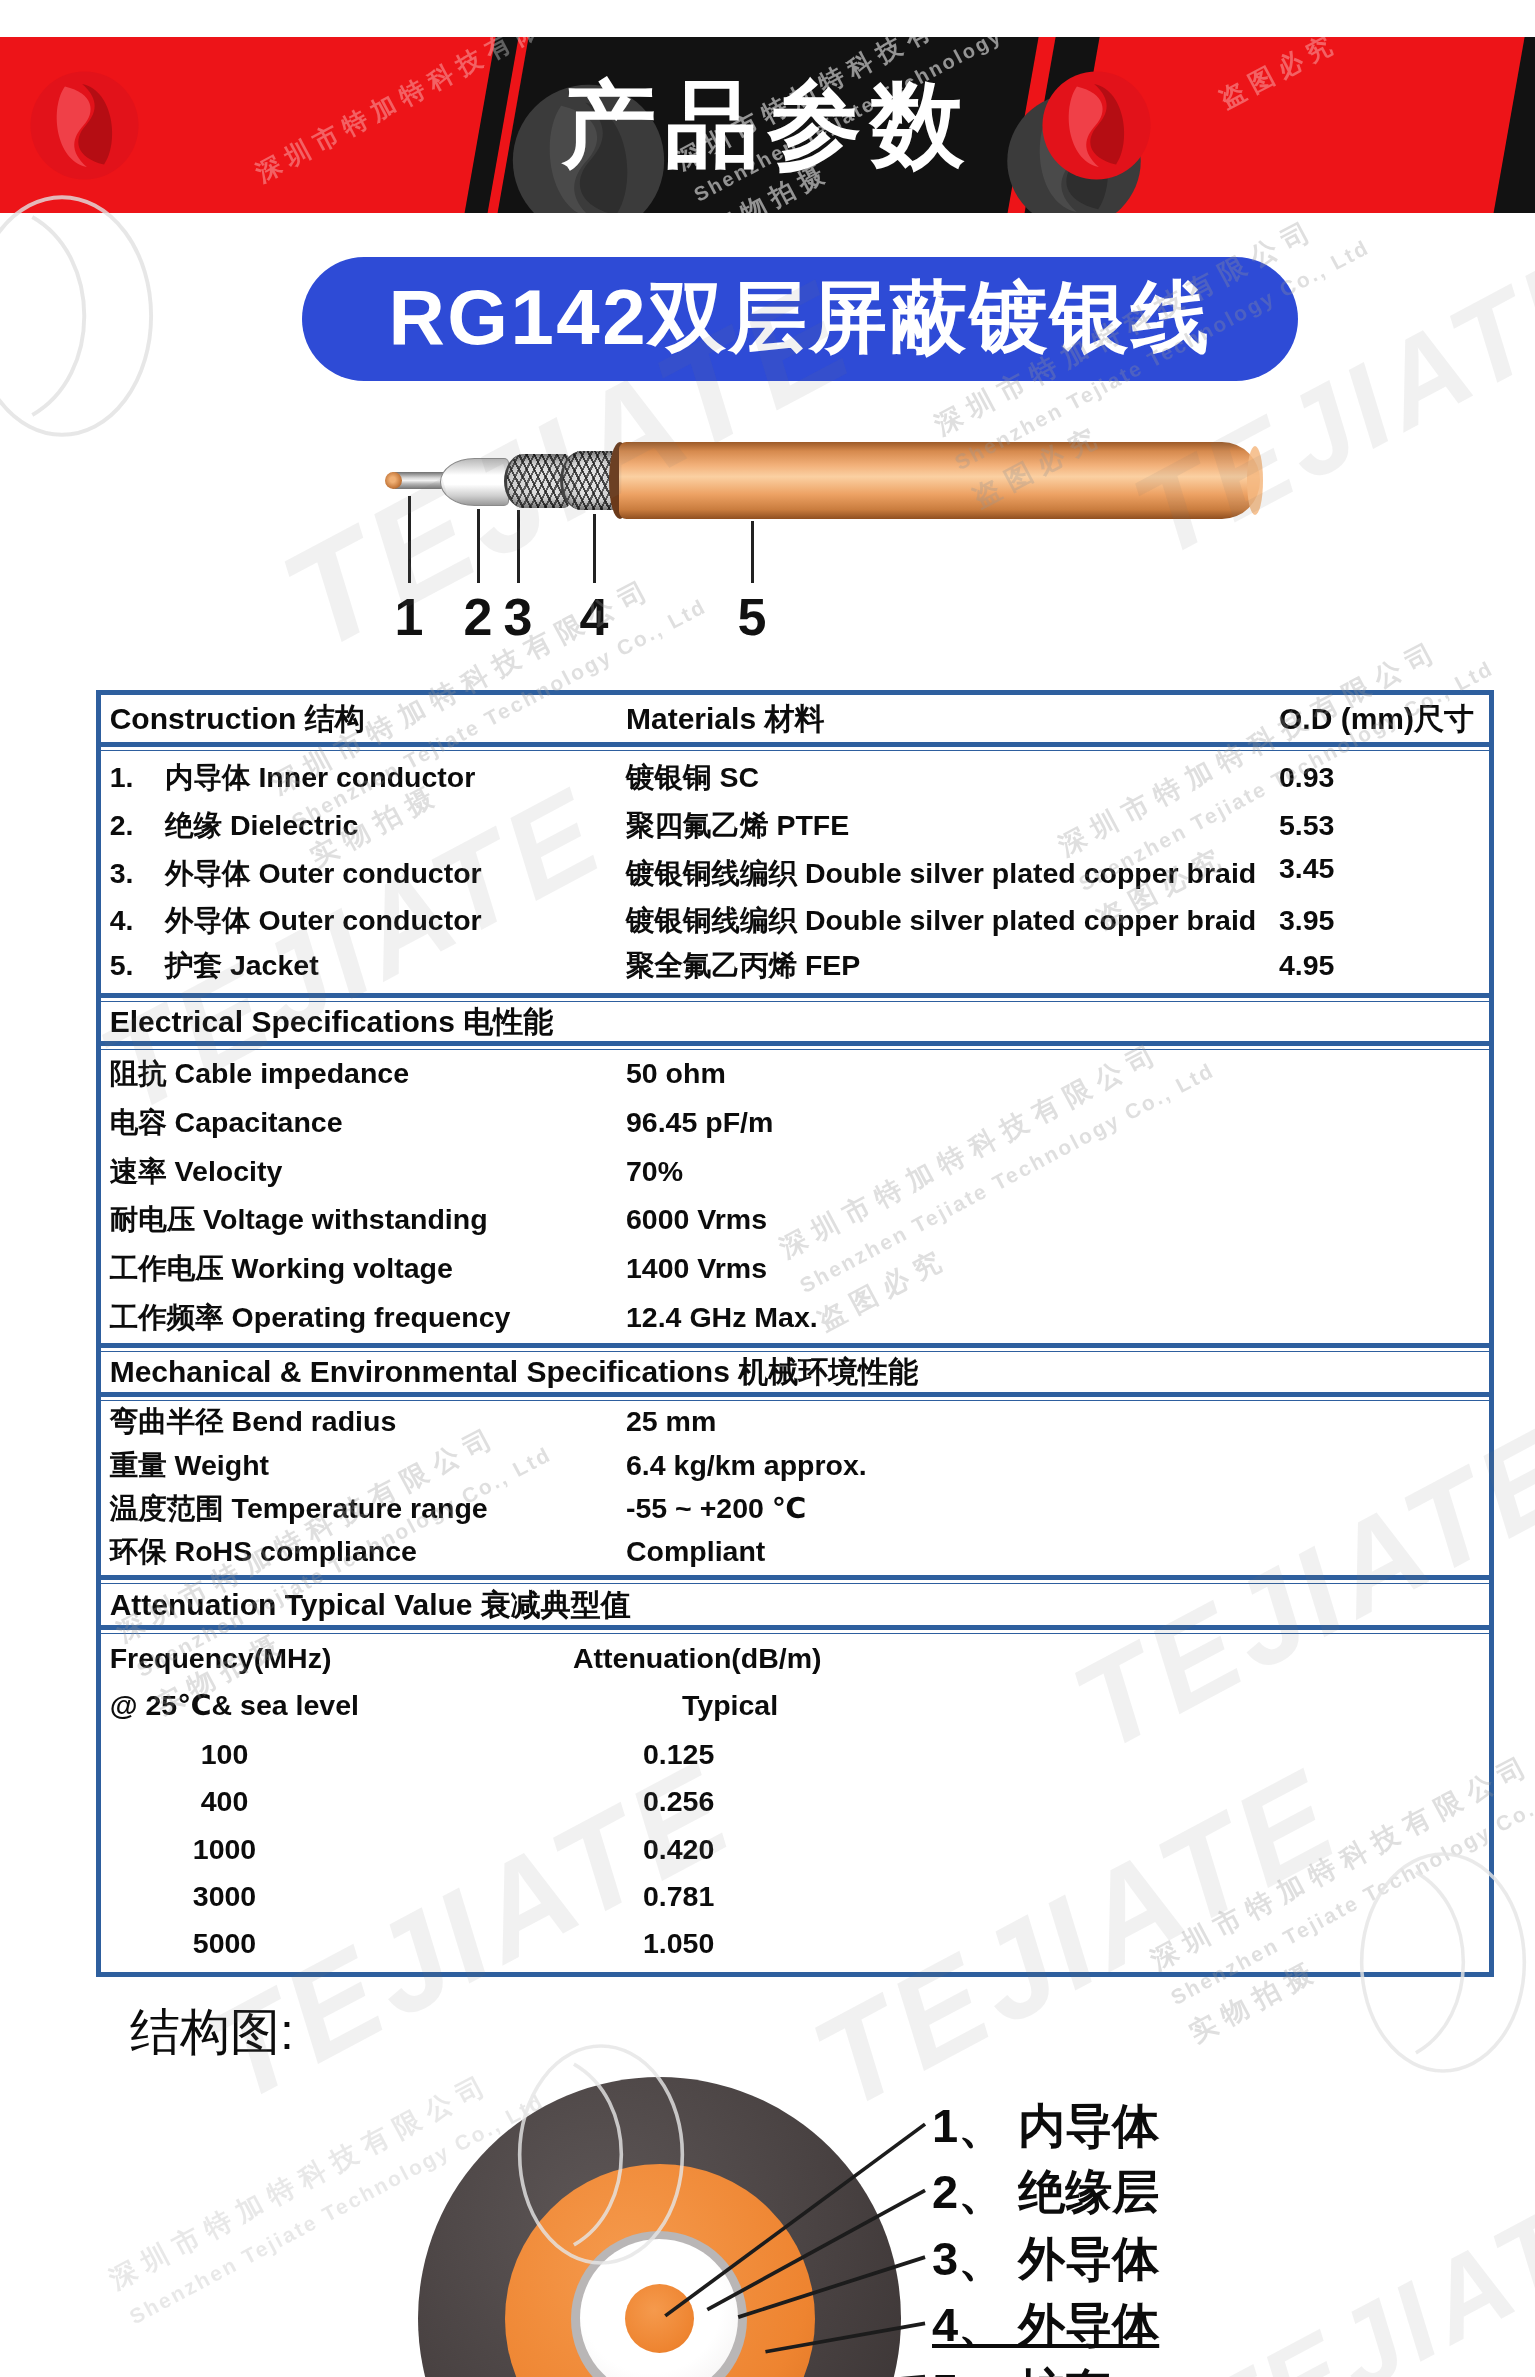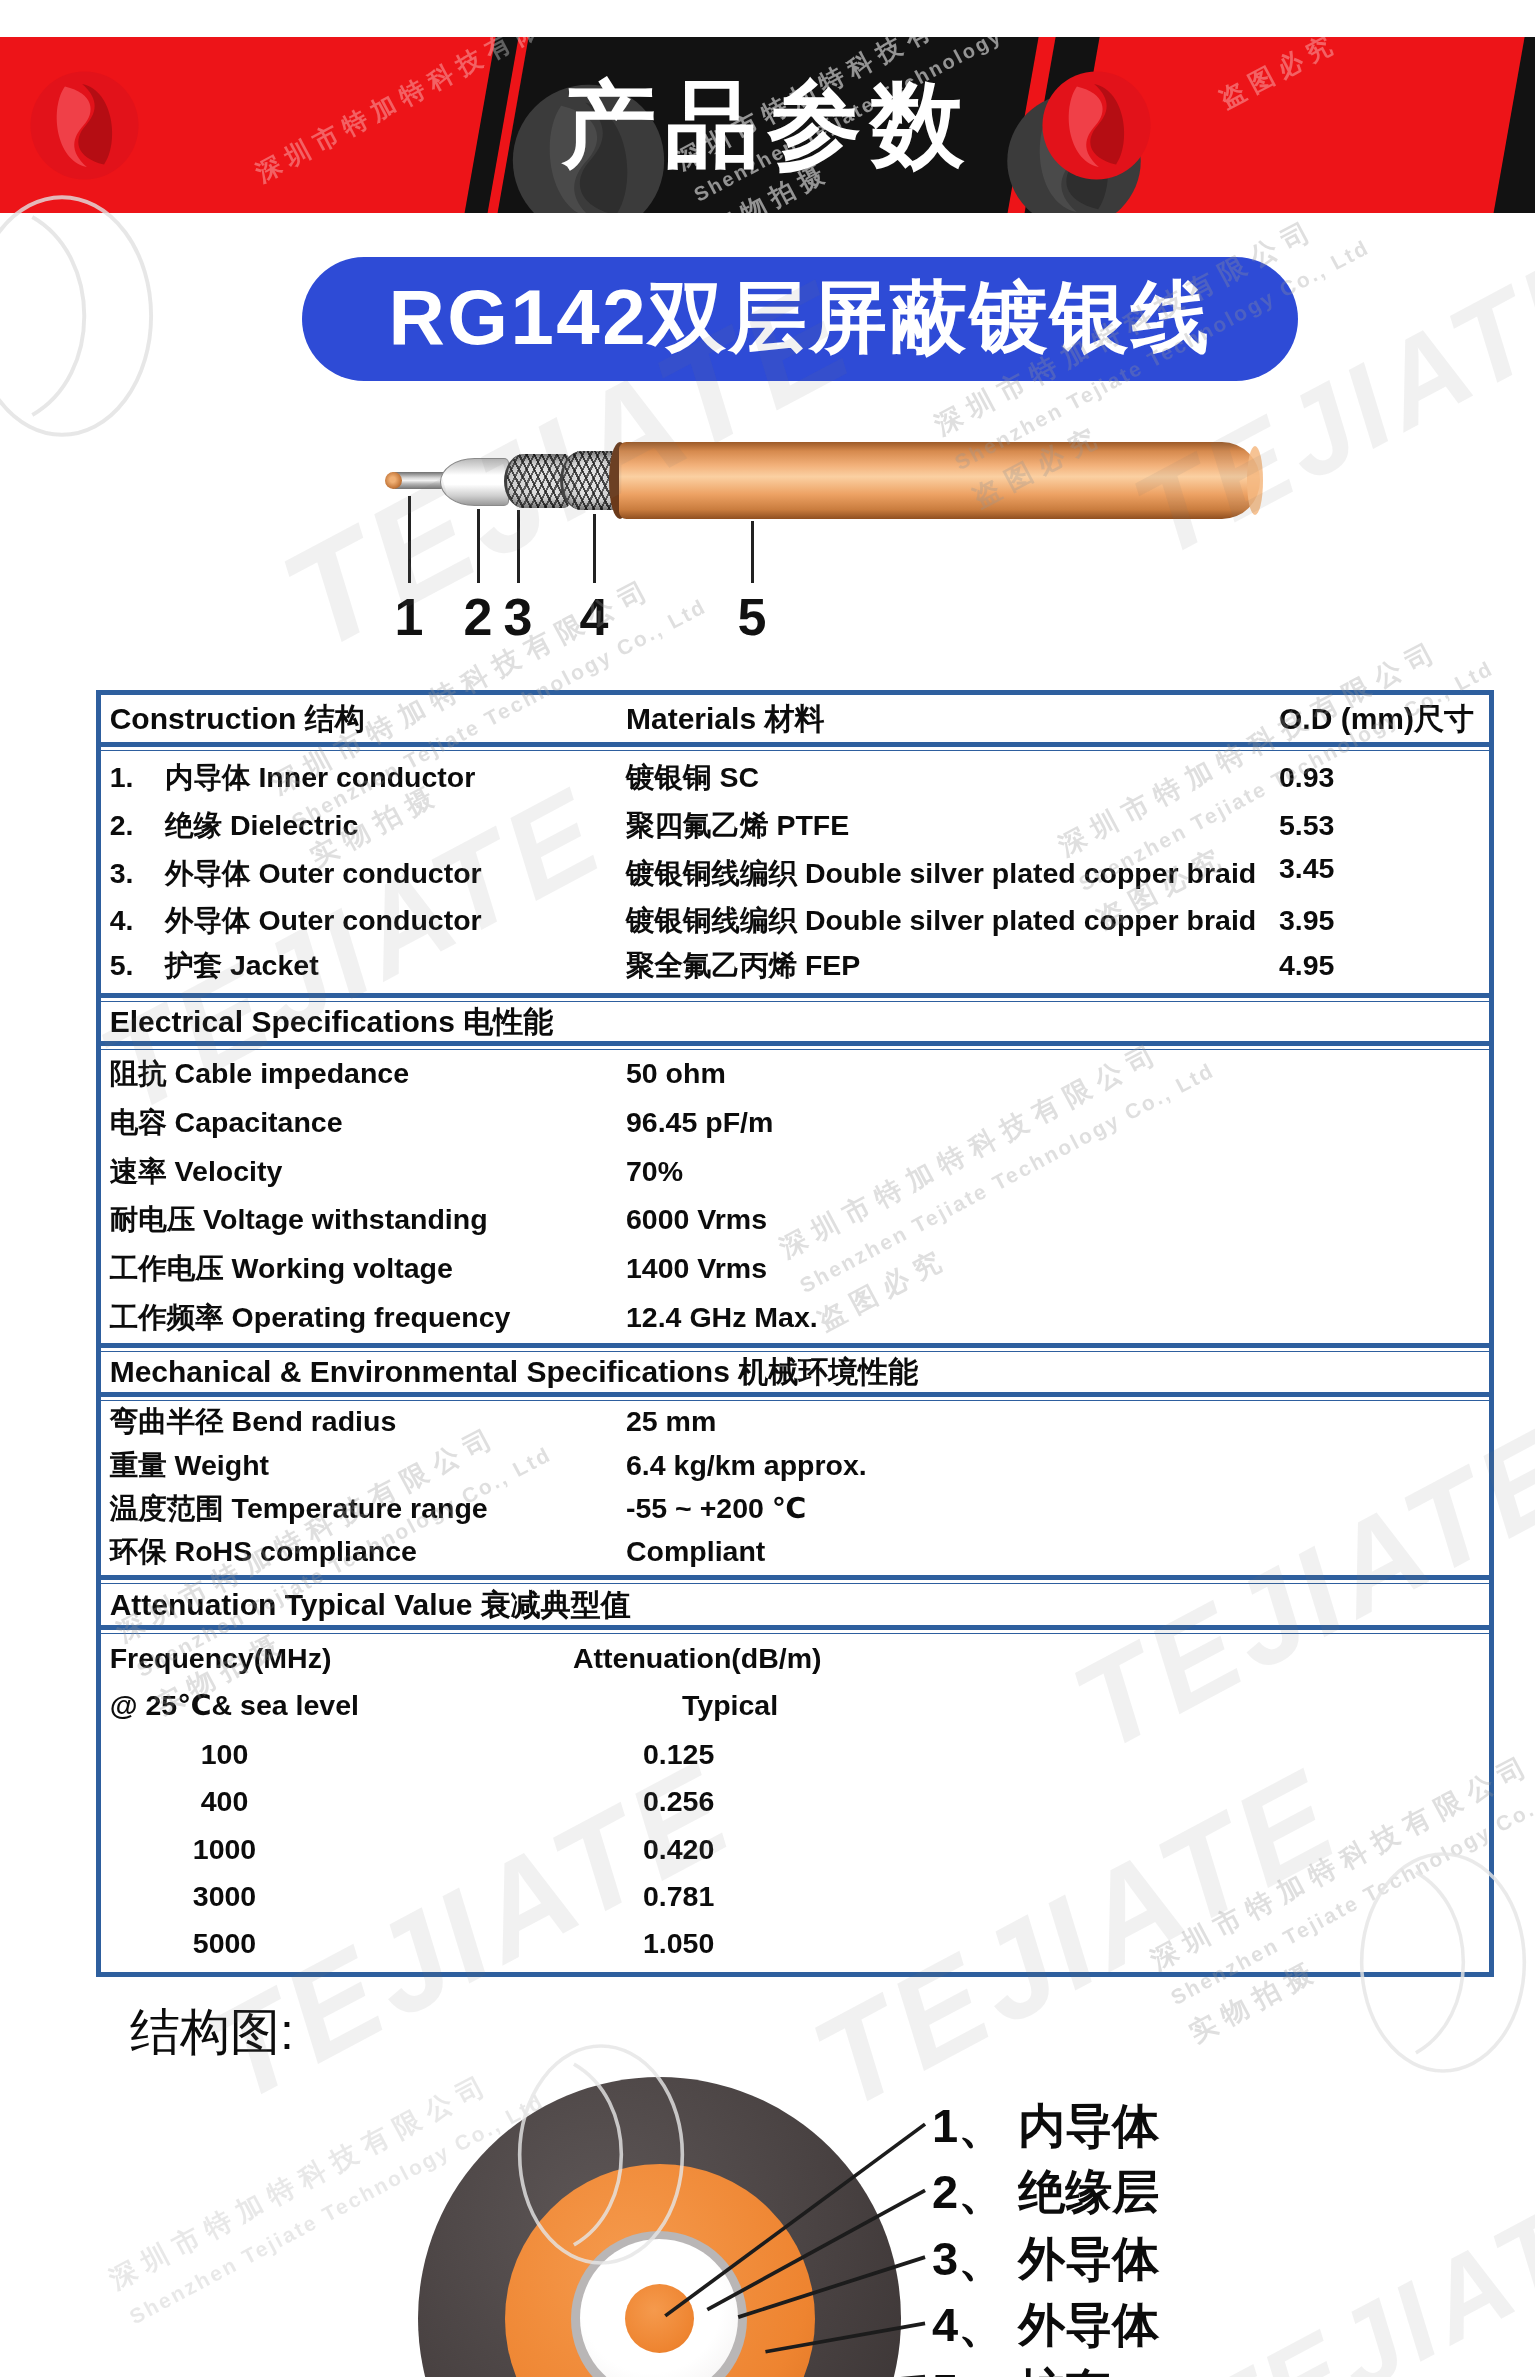--- a/index.html
+++ b/index.html
@@ -343,15 +343,15 @@
   <line x1="175" y1="410" x2="595" y2="100" stroke="#1c1c1c" stroke-width="6"></line>
   <line x1="243" y1="400" x2="595" y2="207" stroke="#1c1c1c" stroke-width="6"></line>
   <line x1="293" y1="412" x2="595" y2="315" stroke="#1c1c1c" stroke-width="6"></line>
   <line x1="337" y1="468" x2="595" y2="422" stroke="#1c1c1c" stroke-width="6"></line>
   <line x1="387" y1="528" x2="595" y2="508" stroke="#1c1c1c" stroke-width="6"></line>
 </svg>
 
 <div class="dlabel" style="top:2098px;">1、 内导体</div>
 <div class="dlabel" style="top:2164px;">2、 绝缘层</div>
 <div class="dlabel" style="top:2231px;">3、 外导体</div>
-<div class="dlabel" style="top:2297px;">4、 外导体</div>
+<div class="dlabel" style="top:2297px;text-decoration:underline;">4、 外导体</div>
 <div class="dlabel" style="top:2363px;">5、 护套</div>
 
 
 </body></html>

